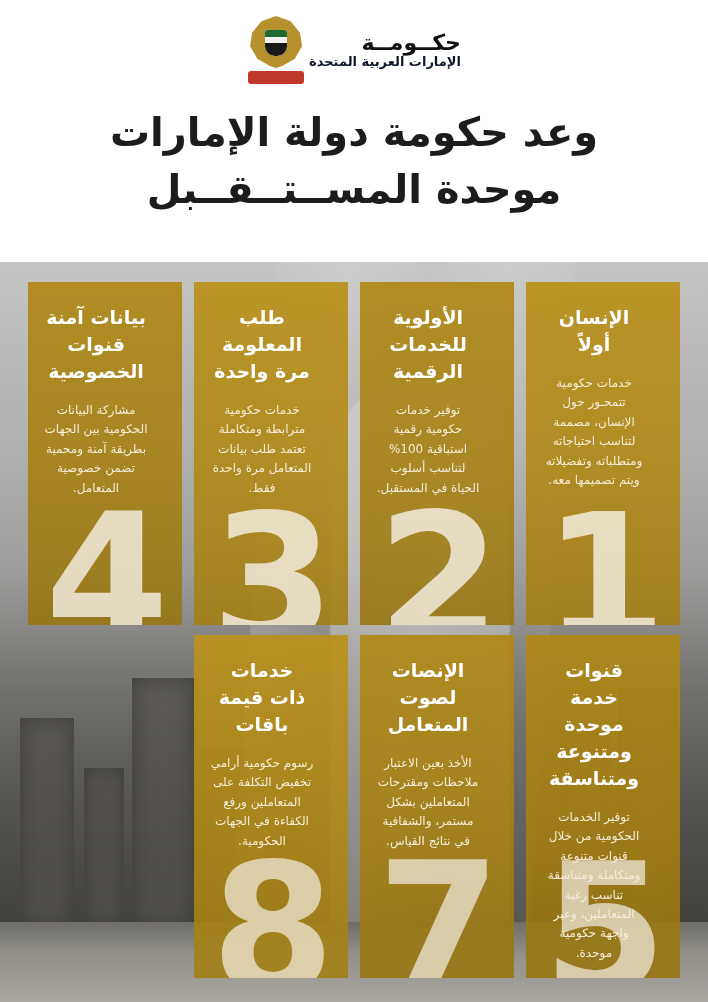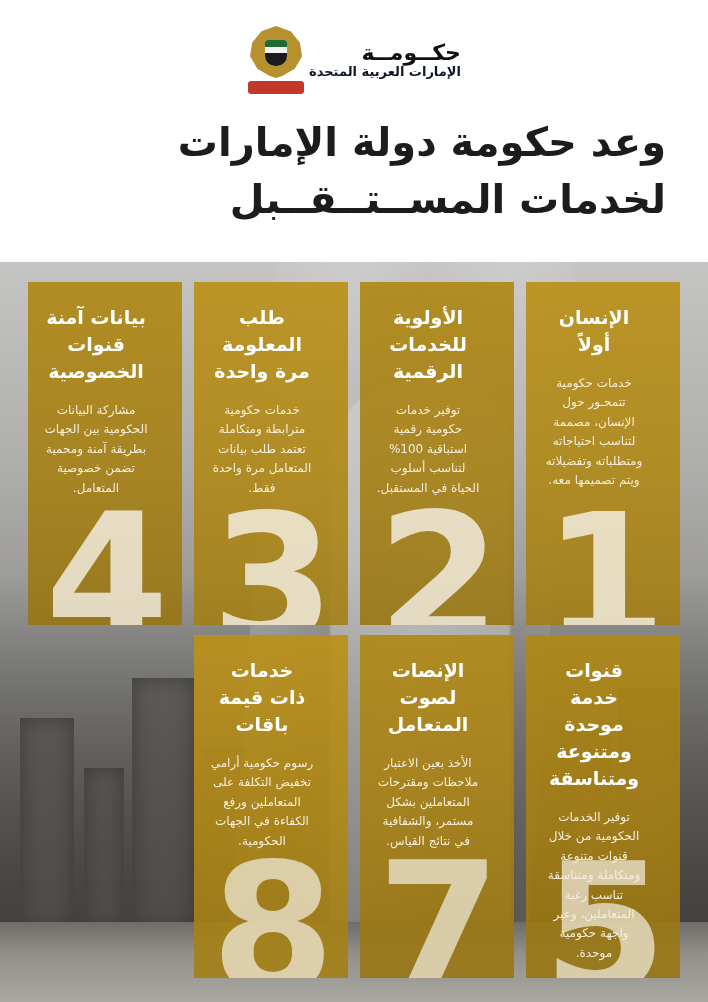--- a/index.html
+++ b/index.html
@@ -24,21 +24,21 @@
     height: 262px;
     background: #ffffff;
     text-align: center;
   }
   .emblem-row {
     display: flex;
     flex-direction: row-reverse;
     align-items: center;
     justify-content: center;
     gap: 4px;
-    padding-top: 26px;
+    padding-top: 16px;
   }
   .emblem {
     width: 58px;
     height: 68px;
     position: relative;
     flex: 0 0 auto;
   }
   .emblem .falcon {
     position: absolute;
     left: 50%;
@@ -97,21 +97,21 @@
     margin-top: 20px;
     padding: 0 42px;
     font-size: 40px;
     font-weight: bold;
     color: #1c1c1c;
     line-height: 1.42;
     letter-spacing: 0px;
     text-align: center;
     direction: rtl;
   }
-  .title .ln { display: block; text-align: right; }
+  .title .ln { display: block; }
 
   
   .photo {
     position: absolute;
     left: 0;
     top: 262px;
     width: 708px;
     height: 740px;
     overflow: hidden;
     background: #6e6e6b;
@@ -253,21 +253,21 @@
         <div class="scroll"></div>
       </div>
       <div class="wordmark">
         <div class="w1">حكــومــة</div>
         <div class="w2">الإمارات العربية المتحدة</div>
       </div>
     </div>
 
     <div class="title">
       <span class="ln">وعد حكومة دولة الإمارات</span>
-      <span class="ln">لخدمات المســتــقــبل</span>
+      <span class="ln">موحدة المســتــقــبل</span>
     </div>
   </div>
 
   <div class="photo">
     <div class="sky"></div>
     <div class="city"></div>
     <div class="b" style="left:20px;  width:54px; height:210px;"></div>
     <div class="b" style="left:84px;  width:40px; height:160px;"></div>
     <div class="b" style="left:132px; width:62px; height:250px;"></div>
     <div class="b" style="left:202px; width:44px; height:180px;"></div>

